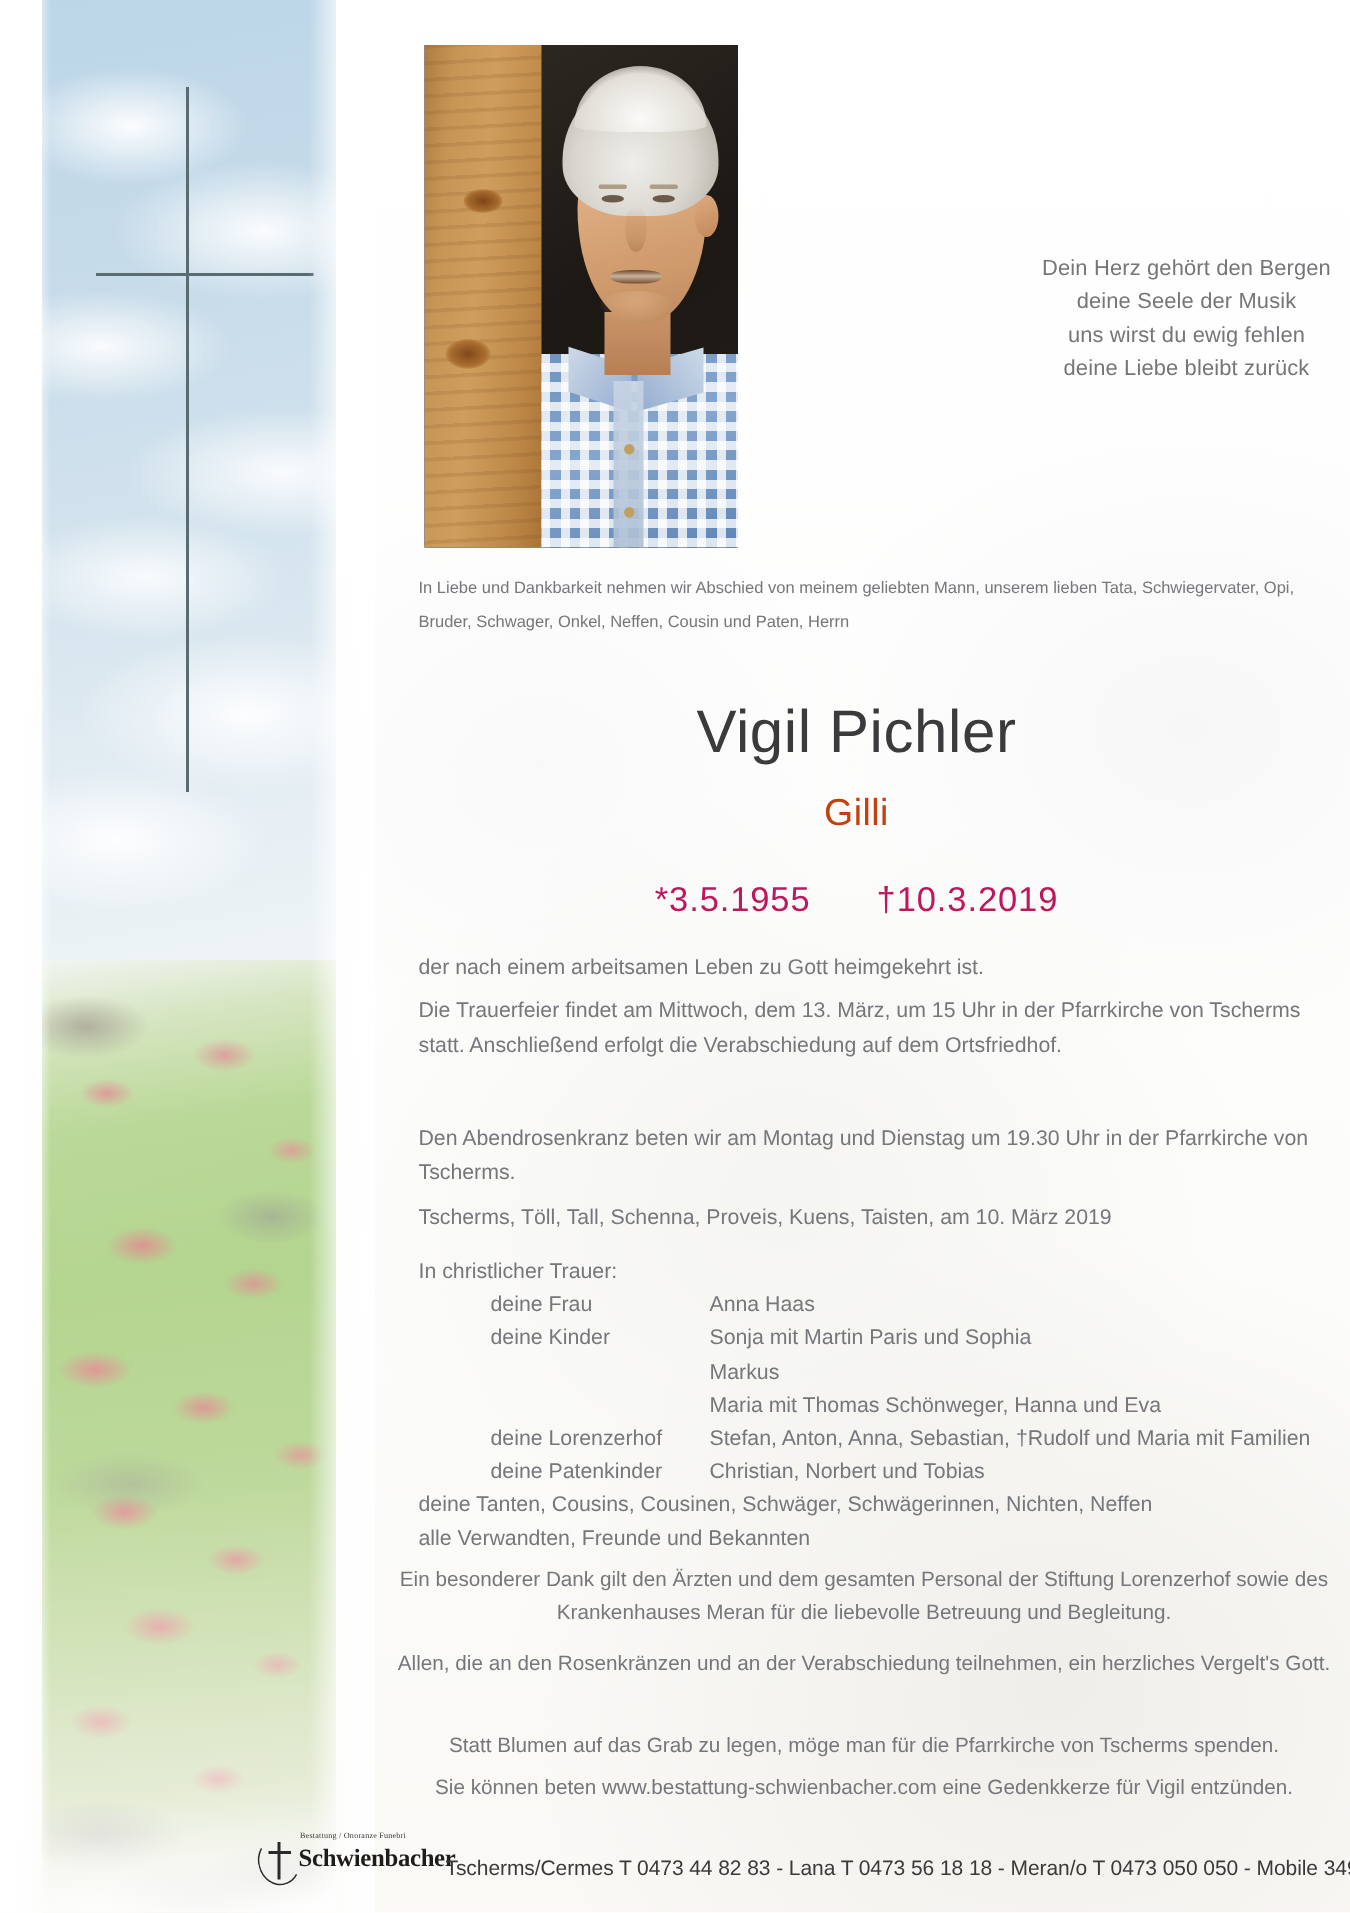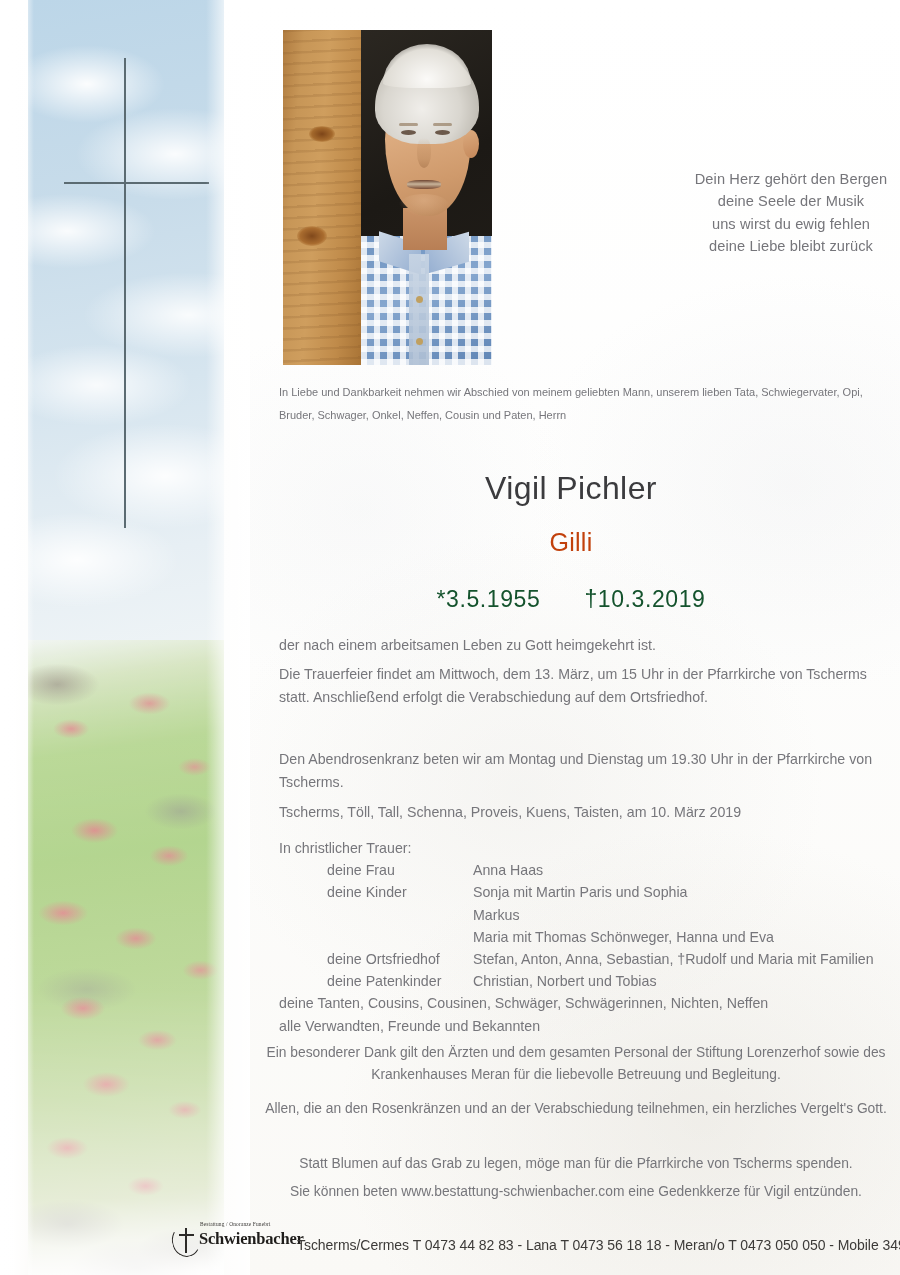--- a/index.html
+++ b/index.html
@@ -129,25 +129,25 @@
   
   .content{position:absolute;left:246px;top:0;width:650px;height:1275px;}
 
   .poem{position:absolute;left:400px;top:168px;width:290px;text-align:center;
     font-size:14.6px;line-height:22.4px;color:#75757a;letter-spacing:.1px;}
 
   .intro{position:absolute;left:33px;top:381px;width:607px;
     font-size:11px;line-height:22.5px;color:#76767b;}
 
   .name{position:absolute;left:0;top:465px;width:650px;text-align:center;
-    font-size:32px;line-height:46px;font-weight:400;color:#3b3b3e;letter-spacing:.4px;}
+    font-size:40px;line-height:46px;font-weight:400;color:#3b3b3e;letter-spacing:.4px;}
   .nick{position:absolute;left:0;top:527px;width:650px;text-align:center;
     font-size:25px;line-height:30px;color:#c2410c;letter-spacing:.3px;}
   .dates{position:absolute;left:0;top:585px;width:650px;text-align:center;
-    font-size:23px;line-height:28px;color:#14532d;letter-spacing:.6px;}
+    font-size:23px;line-height:28px;color:#be185d;letter-spacing:.6px;}
   .dates .gap{display:inline-block;width:30px;}
 
   .para{position:absolute;left:33px;width:607px;font-size:14.2px;line-height:22.5px;color:#76767b;}
   .p1{top:634px;}
   .p2{top:663px;}
   .p3{top:748px;}
   .p4{top:801px;}
 
   .mourn{position:absolute;left:33px;top:837px;width:614px;font-size:14.2px;line-height:22.2px;color:#76767b;}
   .mourn .row{display:flex;margin-left:48px;}
@@ -258,21 +258,21 @@
       </div>
       <div class="row">
         <div class="lbl"></div>
         <div class="val">Markus</div>
       </div>
       <div class="row">
         <div class="lbl"></div>
         <div class="val">Maria mit Thomas Schönweger, Hanna und Eva</div>
       </div>
       <div class="row">
-        <div class="lbl">deine Ortsfriedhof</div>
+        <div class="lbl">deine Lorenzerhof</div>
         <div class="val">Stefan, Anton, Anna, Sebastian, †Rudolf und Maria mit Familien</div>
       </div>
       <div class="row">
         <div class="lbl">deine Patenkinder</div>
         <div class="val">Christian, Norbert und Tobias</div>
       </div>
 
       <div class="single">deine Tanten, Cousins, Cousinen, Schwäger, Schwägerinnen, Nichten, Neffen</div>
       <div class="single">alle Verwandten, Freunde und Bekannten</div>
     </div>

